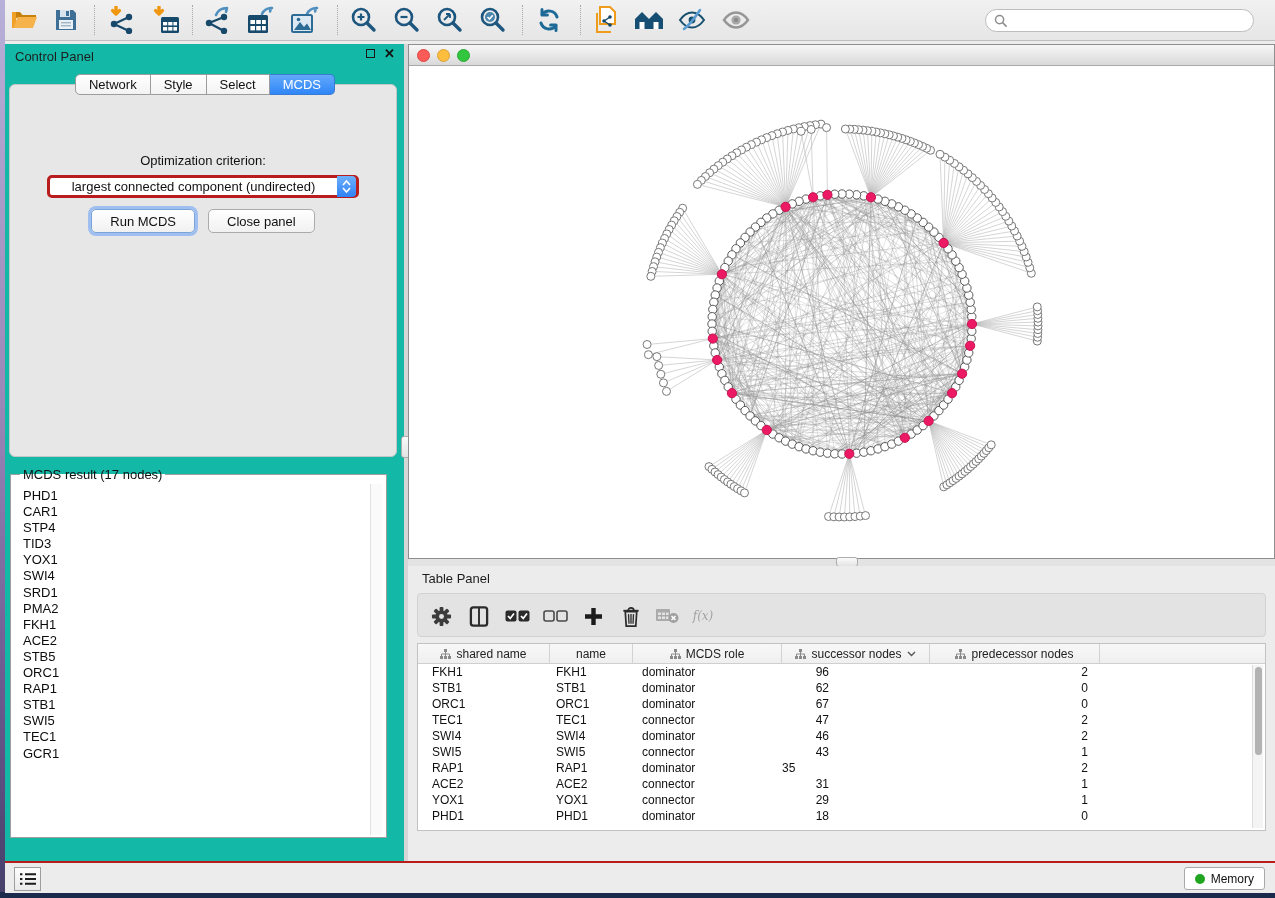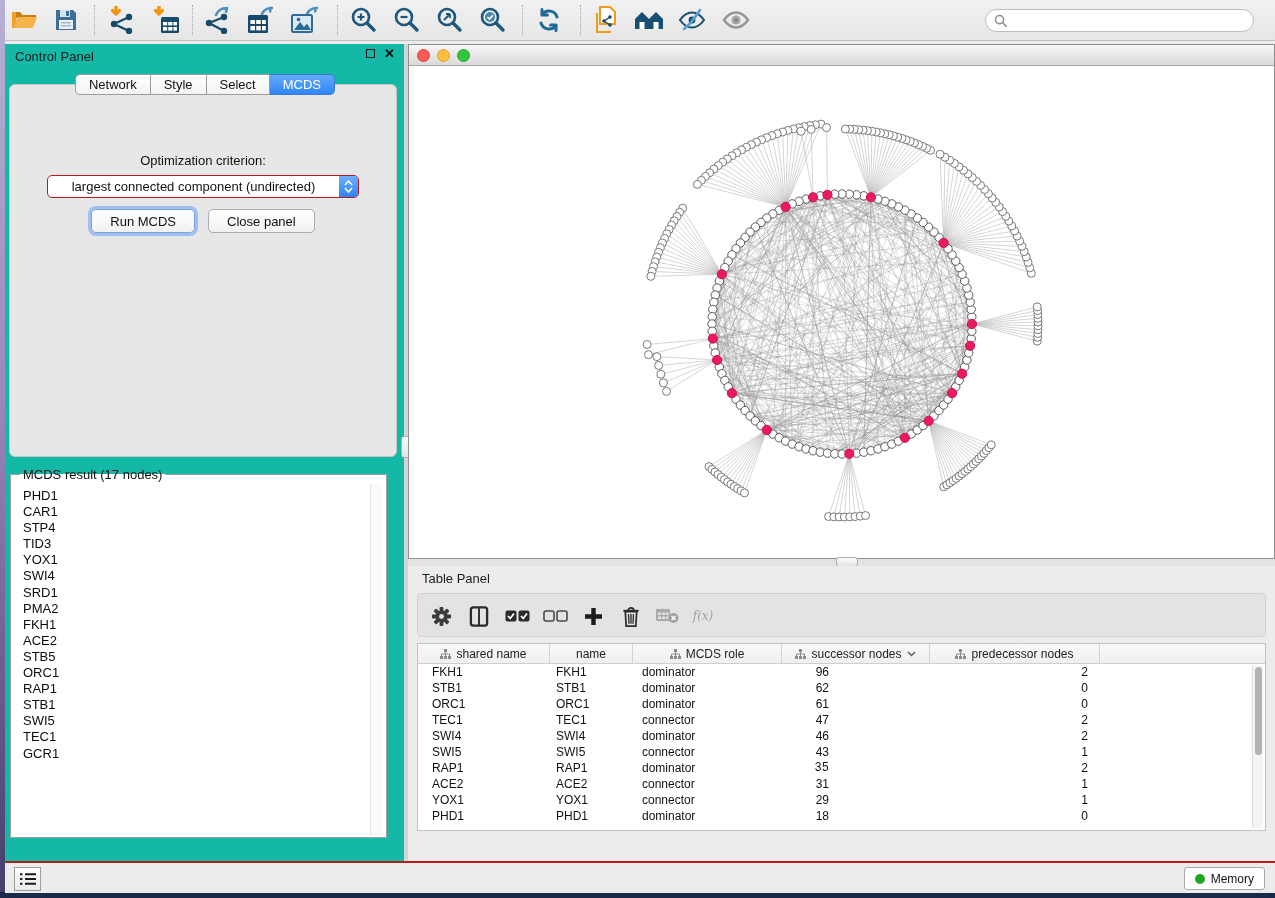--- a/index.html
+++ b/index.html
@@ -35,21 +35,21 @@
   .cp-tabs { position:absolute; left:0; top:30px; width:100%; height:21px; display:flex; justify-content:center; z-index:3; }
   .seg { height:21px; padding:0 13px; font-size:13px; display:flex; align-items:center; background:linear-gradient(#ffffff,#f3f3f3);
     border:1px solid #9c9c9c; border-left:none; color:#111; }
   .seg:first-child { border-left:1px solid #9c9c9c; border-radius:5px 0 0 5px; }
   .seg:last-child { border-radius:0 5px 5px 0; }
   .seg.active { background:linear-gradient(var(--blue-light,#63a9fb),var(--blue,#2f86f8)); color:#fff; border-color:#3a7ad0; }
 
   .cp-box { position:absolute; left:4px; top:40px; width:388px; height:373px; background:#e7e7e7;
     border:1px solid #c6c6c6; border-radius:6px; z-index:1; }
   .opt-label { position:absolute; left:0; top:68px; width:100%; text-align:center; font-size:13px; color:#111; }
-  .dropdown { position:absolute; left:37px; top:90px; width:312px; height:23px; background:#fff; border:1px solid #b91c1c;
+  .dropdown { position:absolute; left:37px; top:90px; width:312px; height:23px; background:#fff; border:3px solid #b91c1c;
     border-radius:5px; display:flex; align-items:center; }
   .dropdown .dd-text { flex:1; text-align:center; font-size:13px; color:#111; }
   .dd-stepper { width:19px; height:21px; border-radius:0 4px 4px 0; background:linear-gradient(#6db0fd,#2f81f6);
     display:flex; flex-direction:column; align-items:center; justify-content:center; gap:1px; }
   .btn-row { position:absolute; left:0; top:124px; width:100%; display:flex; justify-content:center; gap:13px; }
   .mac-btn { height:24px; padding:0 18px; font-size:13px; color:#111; background:linear-gradient(#ffffff,#f1f1f1);
     border:1px solid #ababab; border-radius:5px; font-family:"Liberation Sans",sans-serif; }
   .mac-btn.focus { box-shadow:0 0 0 3px rgba(110,165,245,.6); border-color:#7aa4d8; }
 
   .mcds-result { position:absolute; left:5px; top:423px; width:377px; height:371px; background:#fff;
@@ -1393,21 +1393,21 @@
               <div class="td" style="width: 132px; text-align: left; padding-left: 14px;">STB1</div>
               <div class="td" style="width: 83px; text-align: left; padding-left: 6px;">STB1</div>
               <div class="td" style="width: 149px; text-align: left; padding-left: 9px;">dominator</div>
               <div class="td" style="width: 148px; text-align: right; padding-right: 101px;">62</div>
               <div class="td" style="width: 170px; text-align: right; padding-right: 12px;">0</div>
             </div>
             <div class="tr">
               <div class="td" style="width: 132px; text-align: left; padding-left: 14px;">ORC1</div>
               <div class="td" style="width: 83px; text-align: left; padding-left: 6px;">ORC1</div>
               <div class="td" style="width: 149px; text-align: left; padding-left: 9px;">dominator</div>
-              <div class="td" style="width: 148px; text-align: right; padding-right: 101px;">61</div>
+              <div class="td" style="width: 148px; text-align: right; padding-right: 101px;">67</div>
               <div class="td" style="width: 170px; text-align: right; padding-right: 12px;">0</div>
             </div>
             <div class="tr">
               <div class="td" style="width: 132px; text-align: left; padding-left: 14px;">TEC1</div>
               <div class="td" style="width: 83px; text-align: left; padding-left: 6px;">TEC1</div>
               <div class="td" style="width: 149px; text-align: left; padding-left: 9px;">connector</div>
               <div class="td" style="width: 148px; text-align: right; padding-right: 101px;">47</div>
               <div class="td" style="width: 170px; text-align: right; padding-right: 12px;">2</div>
             </div>
             <div class="tr">
@@ -1421,21 +1421,21 @@
               <div class="td" style="width: 132px; text-align: left; padding-left: 14px;">SWI5</div>
               <div class="td" style="width: 83px; text-align: left; padding-left: 6px;">SWI5</div>
               <div class="td" style="width: 149px; text-align: left; padding-left: 9px;">connector</div>
               <div class="td" style="width: 148px; text-align: right; padding-right: 101px;">43</div>
               <div class="td" style="width: 170px; text-align: right; padding-right: 12px;">1</div>
             </div>
             <div class="tr">
               <div class="td" style="width: 132px; text-align: left; padding-left: 14px;">RAP1</div>
               <div class="td" style="width: 83px; text-align: left; padding-left: 6px;">RAP1</div>
               <div class="td" style="width: 149px; text-align: left; padding-left: 9px;">dominator</div>
-              <div class="td" style="width: 148px; text-align: right; padding-right: 101px; font-family: Liberation Mono, monospace;">35</div>
+              <div class="td" style="width: 148px; text-align: left; padding-right: 101px;">35</div>
               <div class="td" style="width: 170px; text-align: right; padding-right: 12px;">2</div>
             </div>
             <div class="tr">
               <div class="td" style="width: 132px; text-align: left; padding-left: 14px;">ACE2</div>
               <div class="td" style="width: 83px; text-align: left; padding-left: 6px;">ACE2</div>
               <div class="td" style="width: 149px; text-align: left; padding-left: 9px;">connector</div>
               <div class="td" style="width: 148px; text-align: right; padding-right: 101px;">31</div>
               <div class="td" style="width: 170px; text-align: right; padding-right: 12px;">1</div>
             </div>
             <div class="tr">

